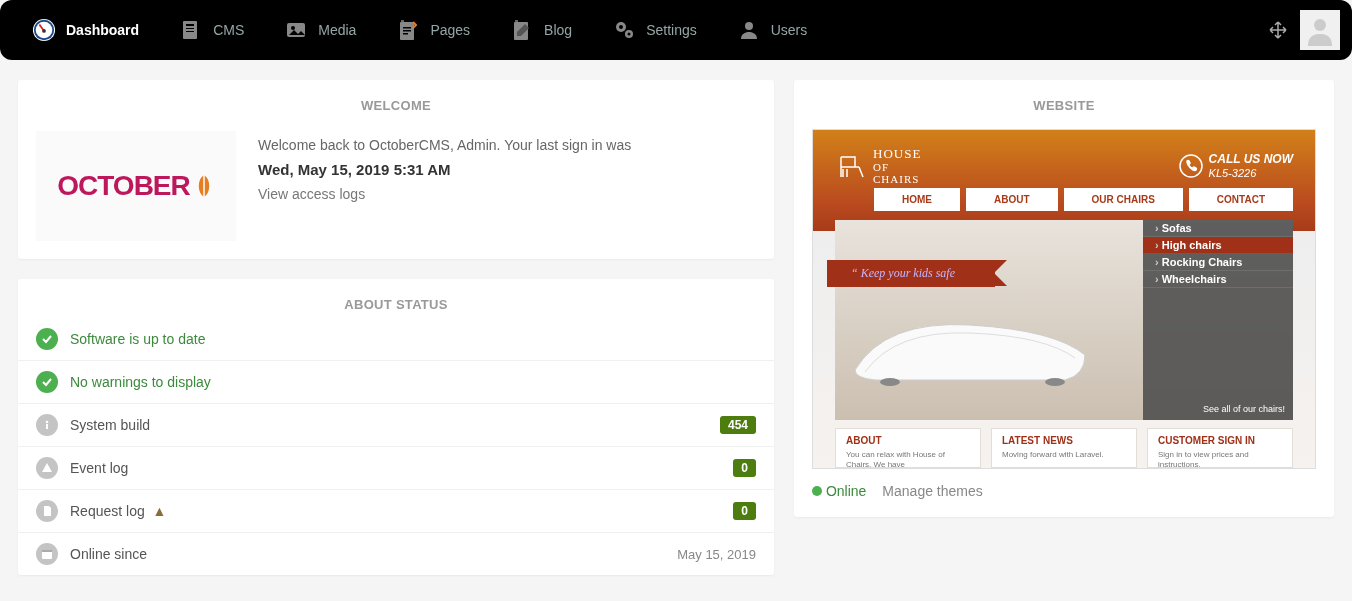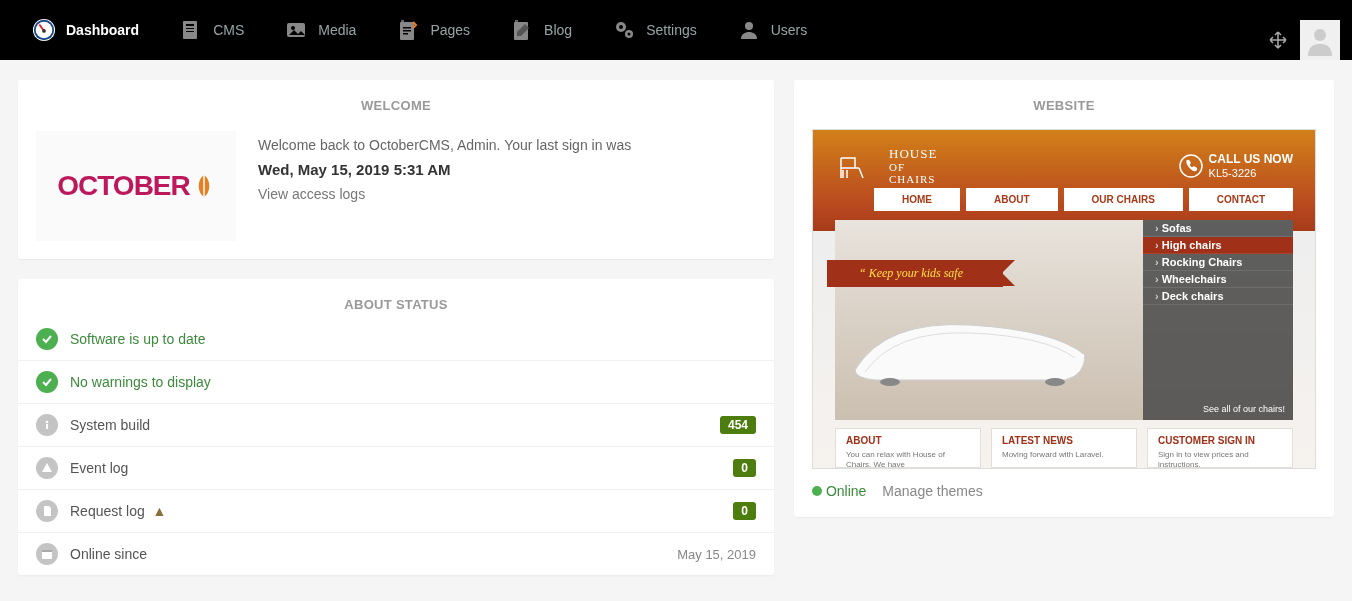--- a/index.html
+++ b/index.html
@@ -1,19 +1,19 @@
 <!DOCTYPE html>
 <html><head>
 <meta charset="utf-8">
 <style>
 * { margin: 0; padding: 0; box-sizing: border-box; }
 body { font-family: -apple-system, BlinkMacSystemFont, "Segoe UI", Helvetica, Arial, sans-serif; background: #f5f5f5; color: #333; font-size: 14px; }
 
 
-.topnav { background: #000; height: 60px; display: flex; align-items: flex-end; padding: 0 12px; }
+.topnav { background: #000; height: 60px; display: flex; align-items: center; padding: 0 12px; border-radius: 12px; }
 .nav-items { display: flex; align-items: center; gap: 0; flex: 1; }
 .nav-item { display: flex; align-items: center; gap: 10px; padding: 0 20px; height: 60px; color: #95a5a6; cursor: pointer; }
 .nav-item.active { color: #fff; font-weight: 600; }
 .nav-item .nav-icon { width: 24px; height: 24px; display: flex; align-items: center; justify-content: center; }
 .nav-right { display: flex; align-items: center; gap: 12px; }
 .nav-drag { width: 20px; height: 20px; color: #888; cursor: pointer; }
 .avatar { width: 40px; height: 40px; background: #f0f0f0; display: flex; align-items: center; justify-content: center; cursor: pointer; }
 
 
 .main { display: flex; gap: 20px; padding: 20px 18px; }
@@ -39,30 +39,30 @@
 .status-icon.grey { background:#c4c4c4; color:#fff; }
 .status-label { flex: 1; color: #555; }
 .status-label.green-text { color: #3c8a3c; }
 .status-badge { background:#4d7c0f; color:#fff; border-radius: 3px; padding: 2px 8px; font-size:12px; font-weight:600; }
 .status-value { color:#888; font-size:13px; }
 .warn-tri { color:#8a6d3b; margin-left:4px; }
 
 
 .website-preview { margin: 16px 18px 0 18px; height: 340px; background: linear-gradient(180deg,#d28019 0%, #b94a1f 22%, #a73a19 30%, #eee 30%, #f6f2ee 100%); position: relative; overflow:hidden; border:1px solid #ddd; }
 .hoc-header { position:absolute; top:0; left:0; right:0; height:72px; display:flex; align-items:center; justify-content:space-between; padding: 0 22px; color:#fff; }
-.hoc-brand { display:flex; align-items:center; gap:18px; font-family: Georgia, serif; }
+.hoc-brand { display:flex; gap:2px; font-family: Georgia, serif; }
 .hoc-brand-text { display:flex; flex-direction:column; font-size:11px; line-height:1.1; letter-spacing:1px; }
 .hoc-brand-text .big { font-size:13px; }
-.hoc-call { display:flex; align-items:center; gap:6px; font-size:11px; }
+.hoc-call { display:flex; align-items:center; gap:6px; font-size:11px;font-style:italic; }
 .hoc-call-text { display:flex; flex-direction:column; line-height:1.15; }
 .hoc-call-text .bold { font-weight:700; font-size:12px; }
 .hoc-tabs { position:absolute; top:58px; right:22px; display:flex; gap:6px; }
 .hoc-tab { background:#fff; color:#a73a19; font-size:10px; font-weight:700; padding:6px 28px; cursor:pointer; }
 .hoc-hero { position:absolute; top:90px; left:22px; right:22px; height:200px; background: linear-gradient(180deg, #e8e3dc 0%, #cbbfb0 100%); }
-.hoc-ribbon { position:absolute; top:40px; left:-8px; background:#a03018; color:#fde047; font-style:italic; font-family: Georgia, serif; font-size:12px; padding:6px 40px 6px 32px; }
+.hoc-ribbon { position:absolute; top:40px; left:-8px; background:#a03018; color:#c4b5fd; font-style:italic; font-family: Georgia, serif; font-size:12px; padding:6px 40px 6px 24px; }
 .hoc-ribbon::after { content:""; position:absolute; right:-12px; top:0; border: 13px solid #a03018; border-right-color: transparent; }
 .hoc-sidecats { position:absolute; right:0; top:0; bottom:0; width:150px; background: rgba(80,80,80,0.9); }
 .hoc-cat { color:#fff; font-size:11px; padding:2px 12px; border-bottom:1px solid rgba(255,255,255,0.1); cursor:pointer; font-weight:600; }
 .hoc-cat::before { content:"› "; color:#ccc; }
 .hoc-cat.active { background:#a03018; position:relative; }
 .hoc-seeall { position:absolute; bottom:6px; right:8px; font-size:9px; color:#fff; }
 .hoc-cols { position:absolute; bottom:0; left:22px; right:22px; display:flex; gap:10px; }
 .hoc-col { flex:1; background:#fff; border:1px solid #e2ddd7; padding:6px 10px 4px 10px; height:40px; overflow:hidden; }
 .hoc-col h4 { font-size:10px; color:#a03018; font-weight:700; margin-bottom:4px; }
 .hoc-col p { font-size:8px; color:#777; line-height:1.2; }
@@ -300,21 +300,20 @@
             <ellipse cx="210" cy="82" rx="10" ry="4" fill="#888"></ellipse>
           </svg>
           <div class="hoc-ribbon">
             <span>“ </span><span>Keep your kids safe</span>
           </div>
           <div class="hoc-sidecats" id-name="side-cats" id="hoc-cats">
               <div class="hoc-cat">Sofas</div>
               <div class="hoc-cat active">High chairs</div>
               <div class="hoc-cat">Rocking Chairs</div>
               <div class="hoc-cat">Wheelchairs</div>
-              <div class="hoc-cat">Deck chairs</div>
             </div>
           <div class="hoc-seeall">See all of our chairs!</div>
         </div>
         <div class="hoc-cols" id="hoc-cols">
             <div class="hoc-col">
               <h4>ABOUT</h4>
               <p>You can relax with House of Chairs. We have</p>
             </div>
             <div class="hoc-col">
               <h4>LATEST NEWS</h4>

